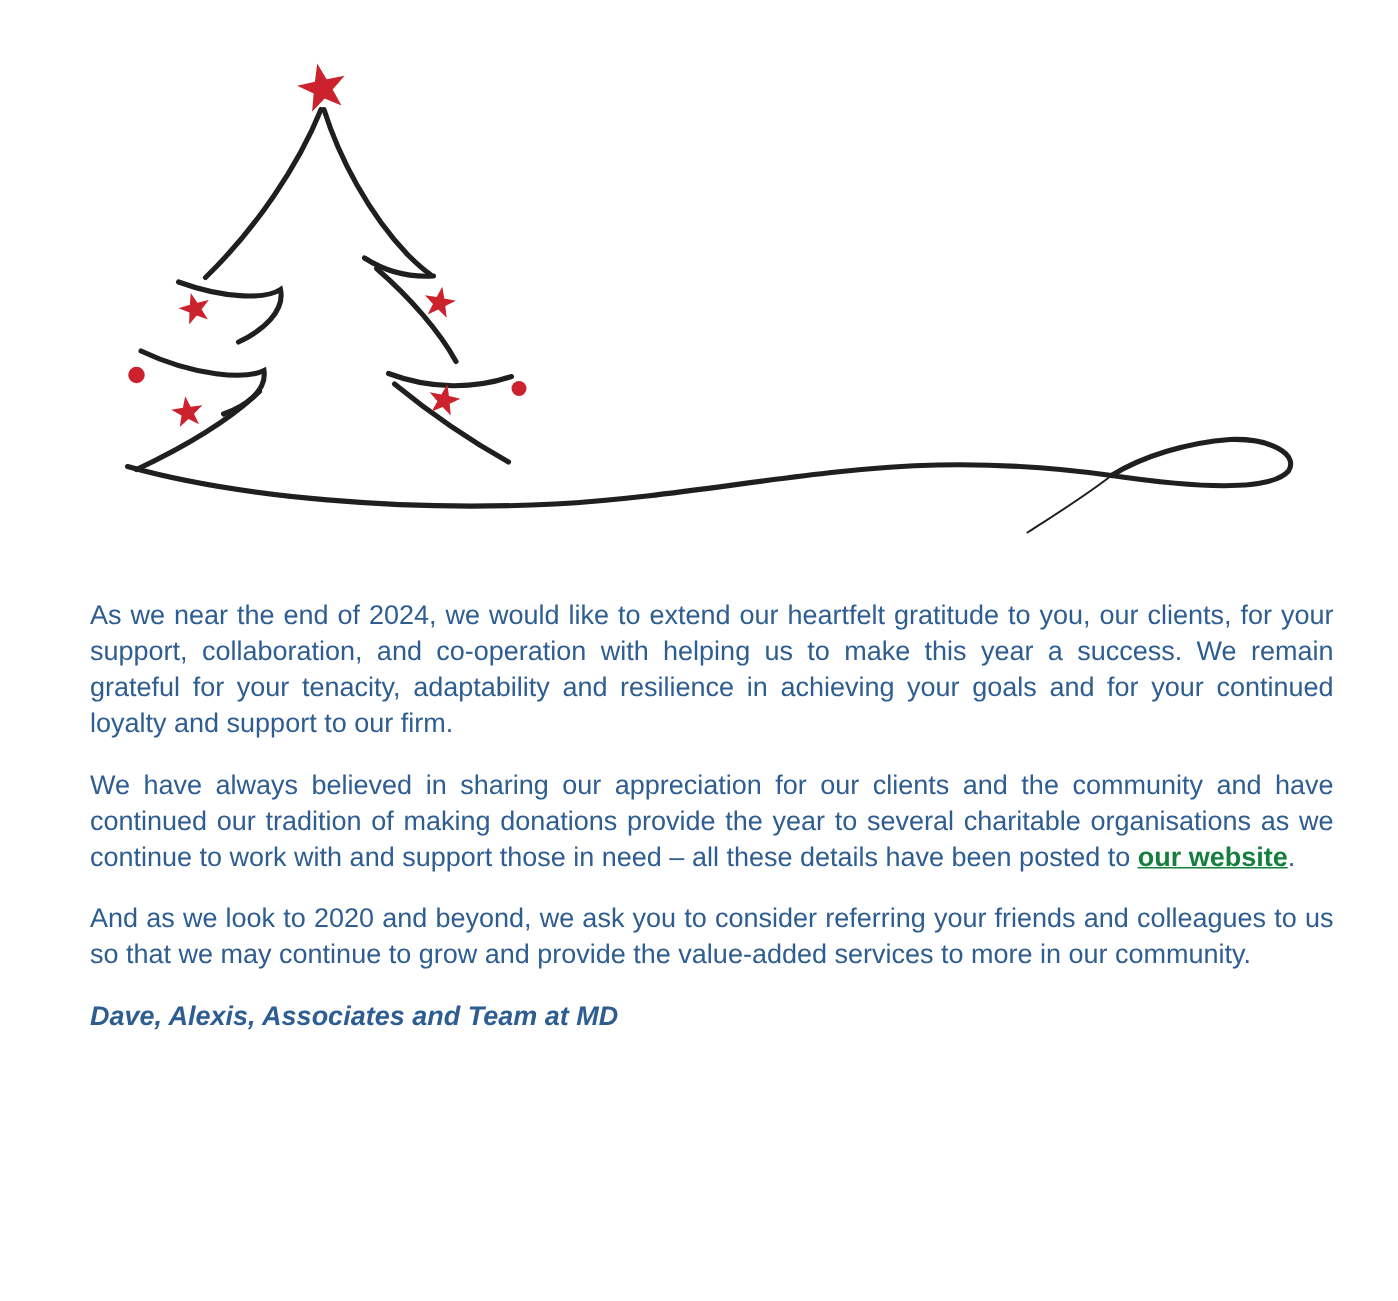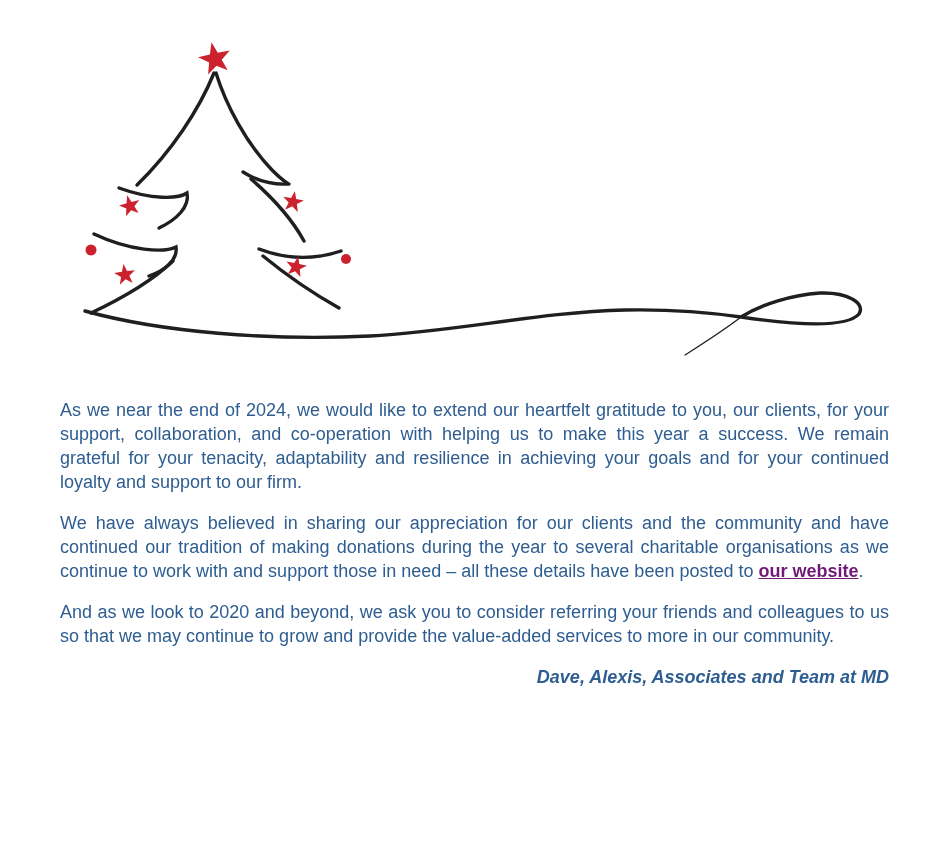--- a/index.html
+++ b/index.html
@@ -29,29 +29,29 @@
     width: 829px;
     color: #2e5d91;
     font-size: 18px;
     line-height: 24px;
   }
   .letter p {
     margin: 0 0 17px 0;
     text-align: justify;
   }
   .letter a.website-link {
-    color: #701a75;
+    color: #15803d;
     font-weight: bold;
     text-decoration: underline;
     cursor: pointer;
   }
   .letter p.signature {
     font-weight: bold;
     font-style: italic;
-    text-align: right;
+    text-align: left;
     margin-bottom: 0;
   }
 </style>
 </head>
 <body>
 
 <div class="page">
 
   <div class="tree-wrap">
     <svg width="932" height="375" viewBox="0 0 932 375">
@@ -85,21 +85,21 @@
         <use href="#star" transform="translate(296,267) rotate(12) scale(11)"></use>
         <circle cx="91" cy="250" r="5.5"></circle>
         <circle cx="346" cy="259" r="5"></circle>
       </g>
     </svg>
   </div>
 
   <div class="letter">
     <p>As we near the end of 2024, we would like to extend our heartfelt gratitude to you, our clients, for your support, collaboration, and co-operation with helping us to make this year a success. We remain grateful for your tenacity, adaptability and resilience in achieving your goals and for your continued loyalty and support to our firm.</p>
 
-    <p><span>We have always believed in sharing our appreciation for our clients and the community and have continued our tradition of making donations during the year to several charitable organisations as we continue to work with and support those in need – all these details have been posted to </span><a href="#" class="website-link">our website</a><span>.</span></p>
+    <p><span>We have always believed in sharing our appreciation for our clients and the community and have continued our tradition of making donations provide the year to several charitable organisations as we continue to work with and support those in need – all these details have been posted to </span><a href="#" class="website-link">our website</a><span>.</span></p>
 
     <p>And as we look to 2020 and beyond, we ask you to consider referring your friends and colleagues to us so that we may continue to grow and provide the value-added services to more in our community.</p>
 
 
     <p class="signature">Dave, Alexis, Associates and Team at MD</p>
   </div>
 
 </div>
 
 </body></html>

